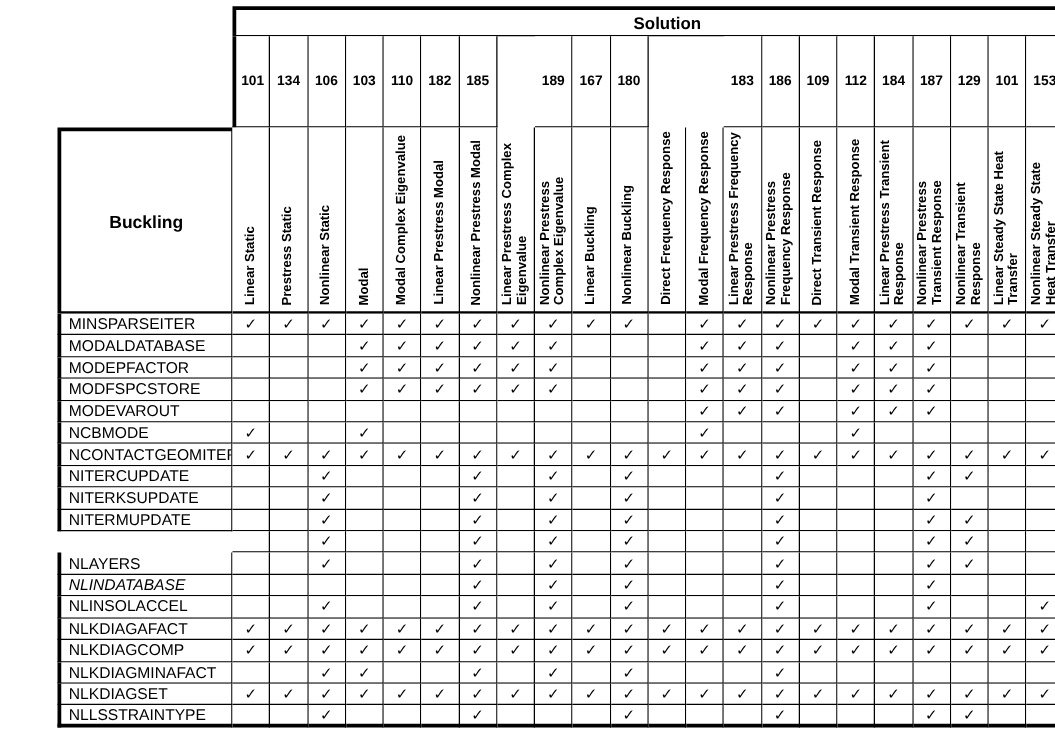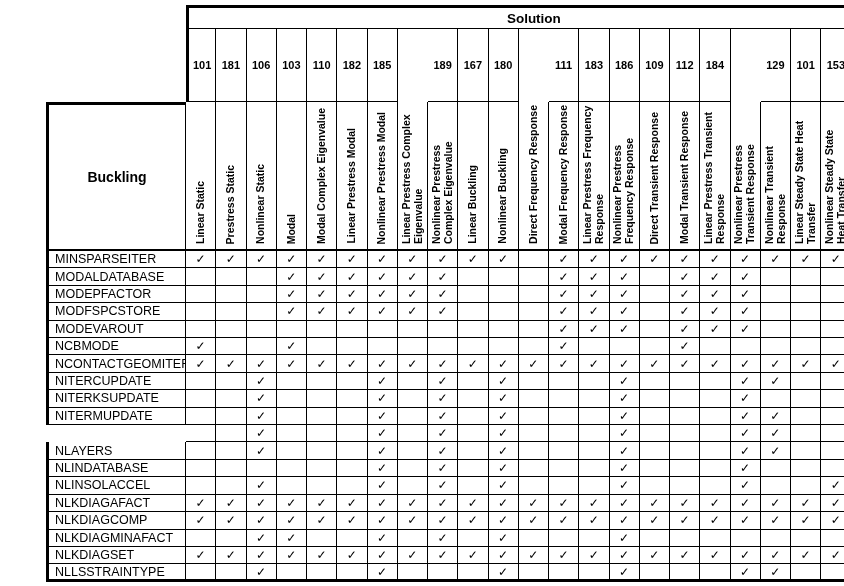--- a/index.html
+++ b/index.html
@@ -31,21 +31,21 @@
 
 <div class="canvas">
   <div class="grid">
     <div class="cell corner" style="grid-column:1;grid-row:1 / 3;"></div>
     <div class="cell solution" style="grid-column:2 / 25;grid-row:1;">Solution</div>
     <div class="cell param" style="grid-column:1;grid-row:3;">Buckling</div>
   <div class="cell num bl-thick" style="grid-area: 2 / 2;">101</div>
       <div class="cell vlabel" style="grid-area: 3 / 2;">
         <span>Linear Static</span>
       </div>
-      <div class="cell num" style="grid-area: 2 / 3;">181</div>
+      <div class="cell num" style="grid-area: 2 / 3;">134</div>
       <div class="cell vlabel" style="grid-area: 3 / 3;">
         <span>Prestress Static</span>
       </div>
       <div class="cell num" style="grid-area: 2 / 4;">106</div>
       <div class="cell vlabel" style="grid-area: 3 / 4;">
         <span>Nonlinear Static</span>
       </div>
       <div class="cell num" style="grid-area: 2 / 5;">103</div>
       <div class="cell vlabel" style="grid-area: 3 / 5;">
         <span>Modal</span>
@@ -73,21 +73,20 @@
       <div class="cell vlabel" style="grid-area: 3 / 11;">
         <span>Linear Buckling</span>
       </div>
       <div class="cell num" style="grid-area: 2 / 12;">180</div>
       <div class="cell vlabel" style="grid-area: 3 / 12;">
         <span>Nonlinear Buckling</span>
       </div>
       <div class="cell vlabel" style="grid-area: 3 / 13;">
         <span>Direct Frequency Response</span>
       </div>
-      <div class="cell num" style="grid-area: 2 / 14;">111</div>
       <div class="cell vlabel" style="grid-area: 3 / 14;">
         <span>Modal Frequency Response</span>
       </div>
       <div class="cell num" style="grid-area: 2 / 15;">183</div>
       <div class="cell vlabel" style="grid-area: 3 / 15;">
         <span>Linear Prestress Frequency Response</span>
       </div>
       <div class="cell num" style="grid-area: 2 / 16;">186</div>
       <div class="cell vlabel" style="grid-area: 3 / 16;">
         <span>Nonlinear Prestress Frequency Response</span>
@@ -97,20 +96,21 @@
         <span>Direct Transient Response</span>
       </div>
       <div class="cell num" style="grid-area: 2 / 18;">112</div>
       <div class="cell vlabel" style="grid-area: 3 / 18;">
         <span>Modal Transient Response</span>
       </div>
       <div class="cell num" style="grid-area: 2 / 19;">184</div>
       <div class="cell vlabel" style="grid-area: 3 / 19;">
         <span>Linear Prestress Transient Response</span>
       </div>
+      <div class="cell num" style="grid-area: 2 / 20;">187</div>
       <div class="cell vlabel" style="grid-area: 3 / 20;">
         <span>Nonlinear Prestress Transient Response</span>
       </div>
       <div class="cell num" style="grid-area: 2 / 21;">129</div>
       <div class="cell vlabel" style="grid-area: 3 / 21;">
         <span>Nonlinear Transient Response</span>
       </div>
       <div class="cell num" style="grid-area: 2 / 22;">101</div>
       <div class="cell vlabel" style="grid-area: 3 / 22;">
         <span>Linear Steady State Heat Transfer</span>
@@ -403,21 +403,21 @@
       <div class="cell check" style="grid-area: 15 / 15;"></div>
       <div class="cell check" style="grid-area: 15 / 16;">✓</div>
       <div class="cell check" style="grid-area: 15 / 17;"></div>
       <div class="cell check" style="grid-area: 15 / 18;"></div>
       <div class="cell check" style="grid-area: 15 / 19;"></div>
       <div class="cell check" style="grid-area: 15 / 20;">✓</div>
       <div class="cell check" style="grid-area: 15 / 21;">✓</div>
       <div class="cell check" style="grid-area: 15 / 22;"></div>
       <div class="cell check" style="grid-area: 15 / 23;"></div>
       <div class="cell check br-thick" style="grid-area: 15 / 24;"></div>
-      <div class="cell rowlabel" style="grid-area: 16 / 1;">NLINDATABASE</div>
+      <div class="cell rowlabel" style="grid-area: 16 / 1; font-style: italic;">NLINDATABASE</div>
       <div class="cell check" style="grid-area: 16 / 2;"></div>
       <div class="cell check" style="grid-area: 16 / 3;"></div>
       <div class="cell check" style="grid-area: 16 / 4;"></div>
       <div class="cell check" style="grid-area: 16 / 5;"></div>
       <div class="cell check" style="grid-area: 16 / 6;"></div>
       <div class="cell check" style="grid-area: 16 / 7;"></div>
       <div class="cell check" style="grid-area: 16 / 8;">✓</div>
       <div class="cell check" style="grid-area: 16 / 9;"></div>
       <div class="cell check" style="grid-area: 16 / 10;">✓</div>
       <div class="cell check" style="grid-area: 16 / 11;"></div>

